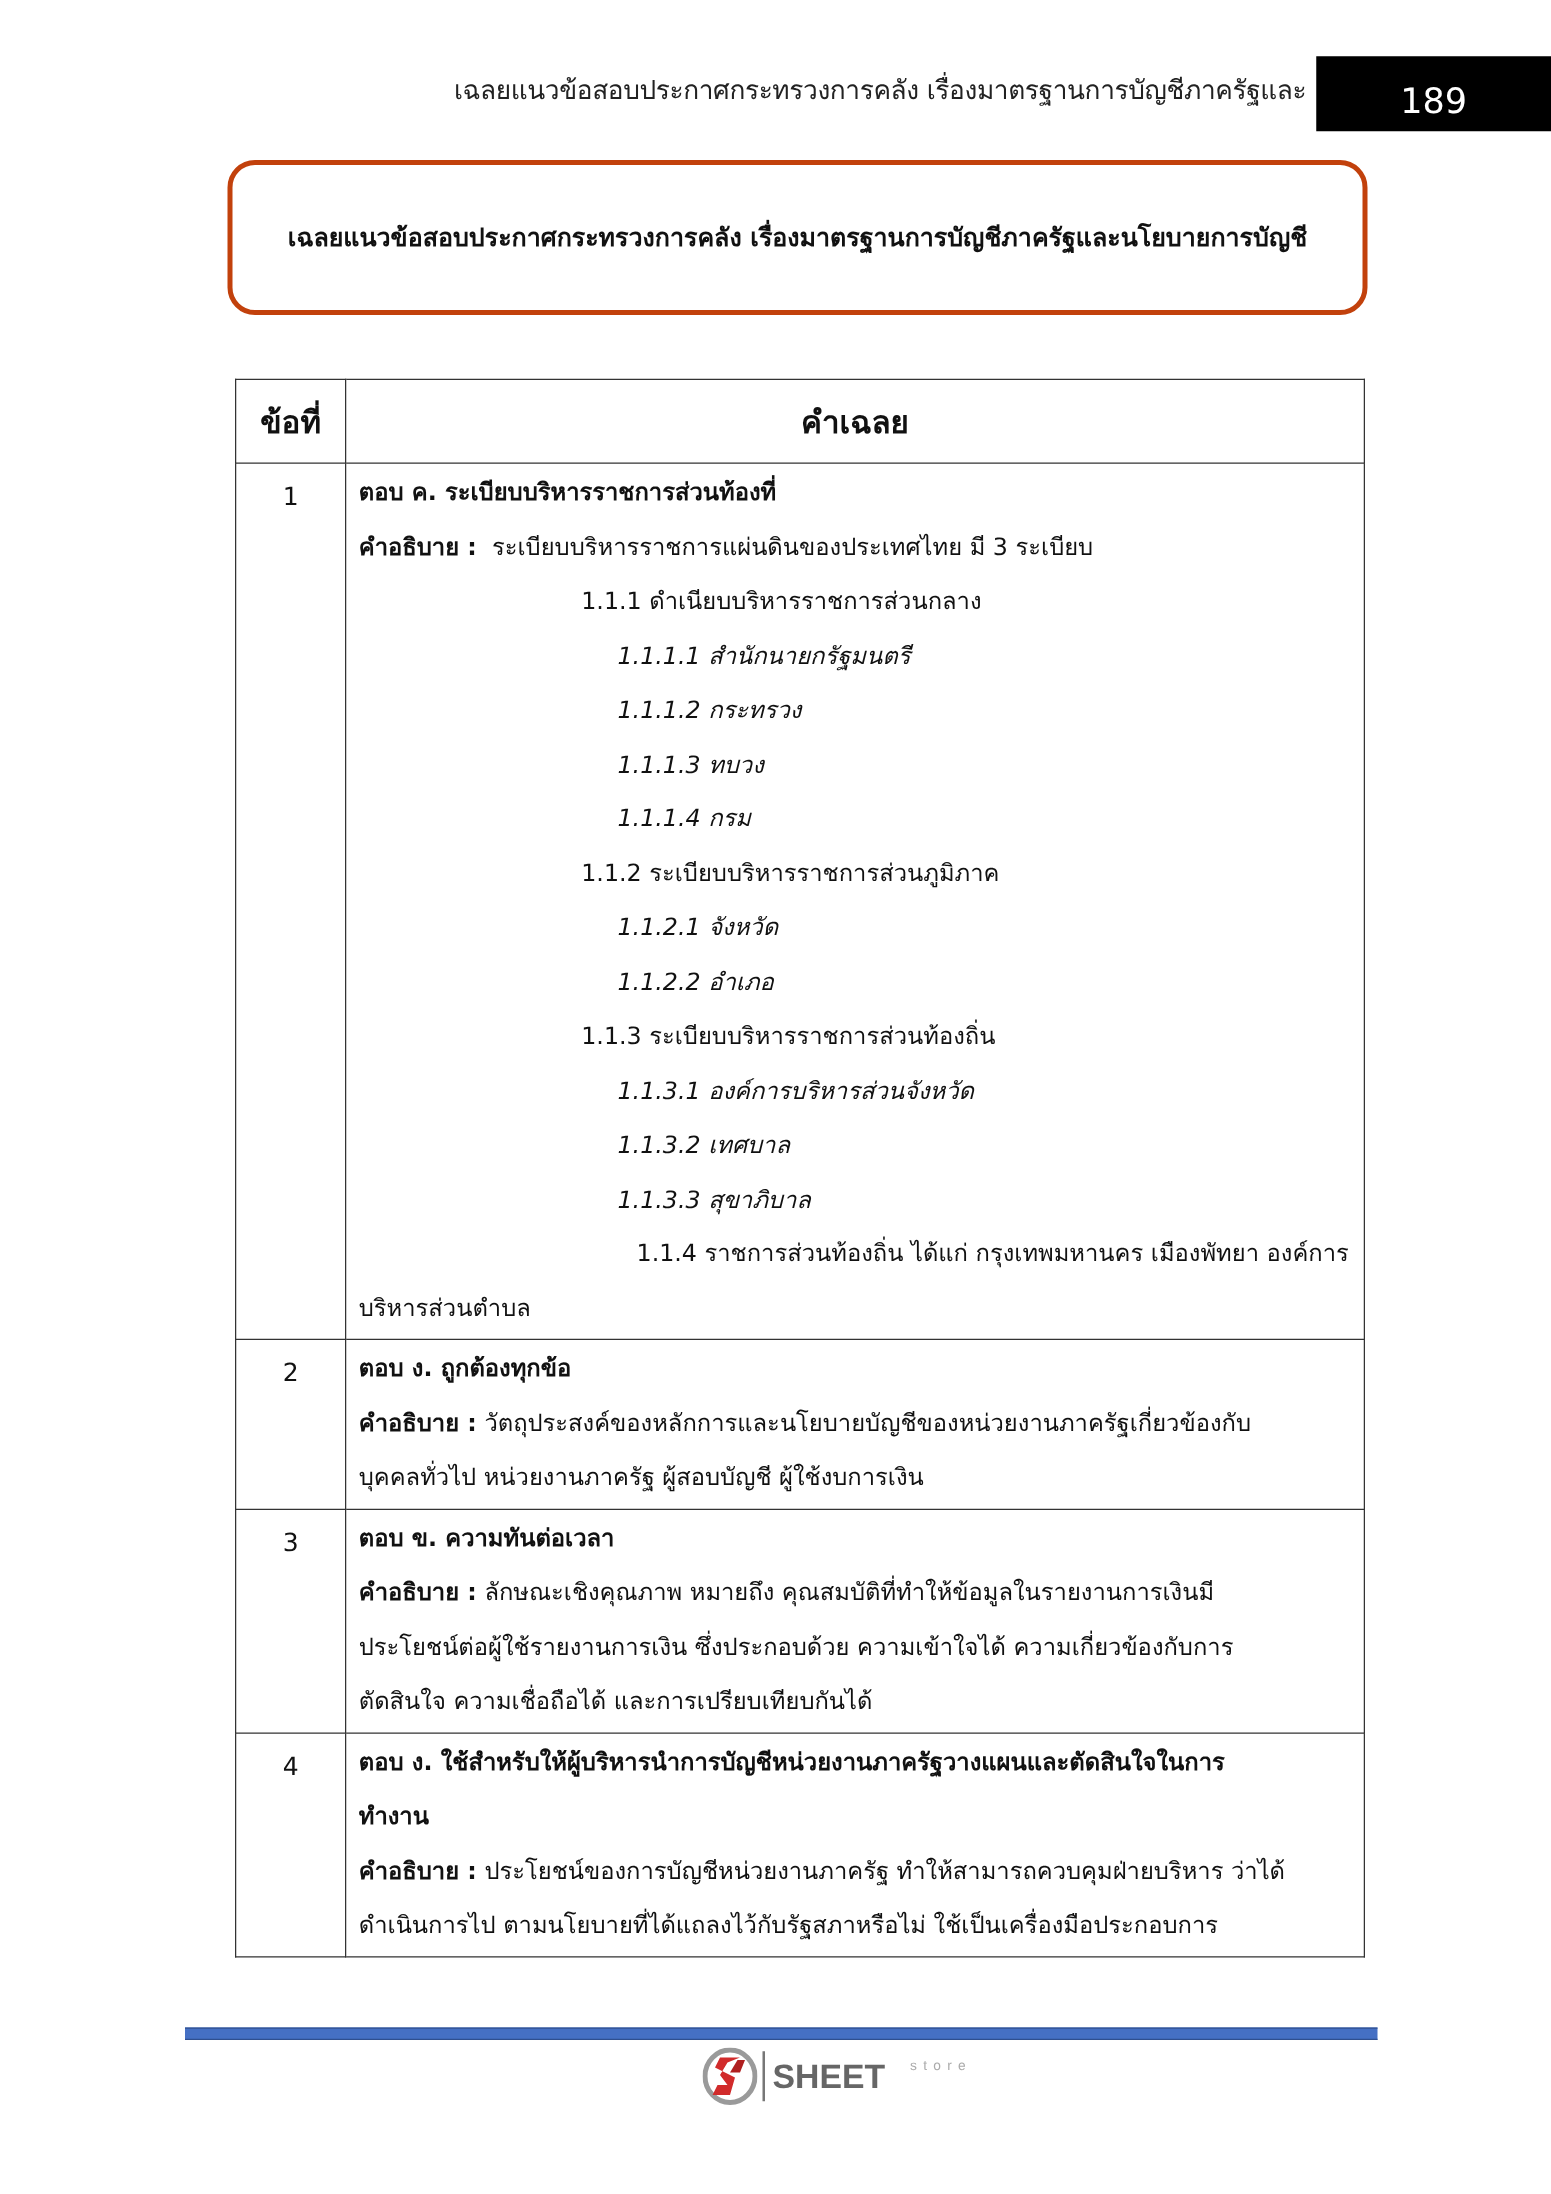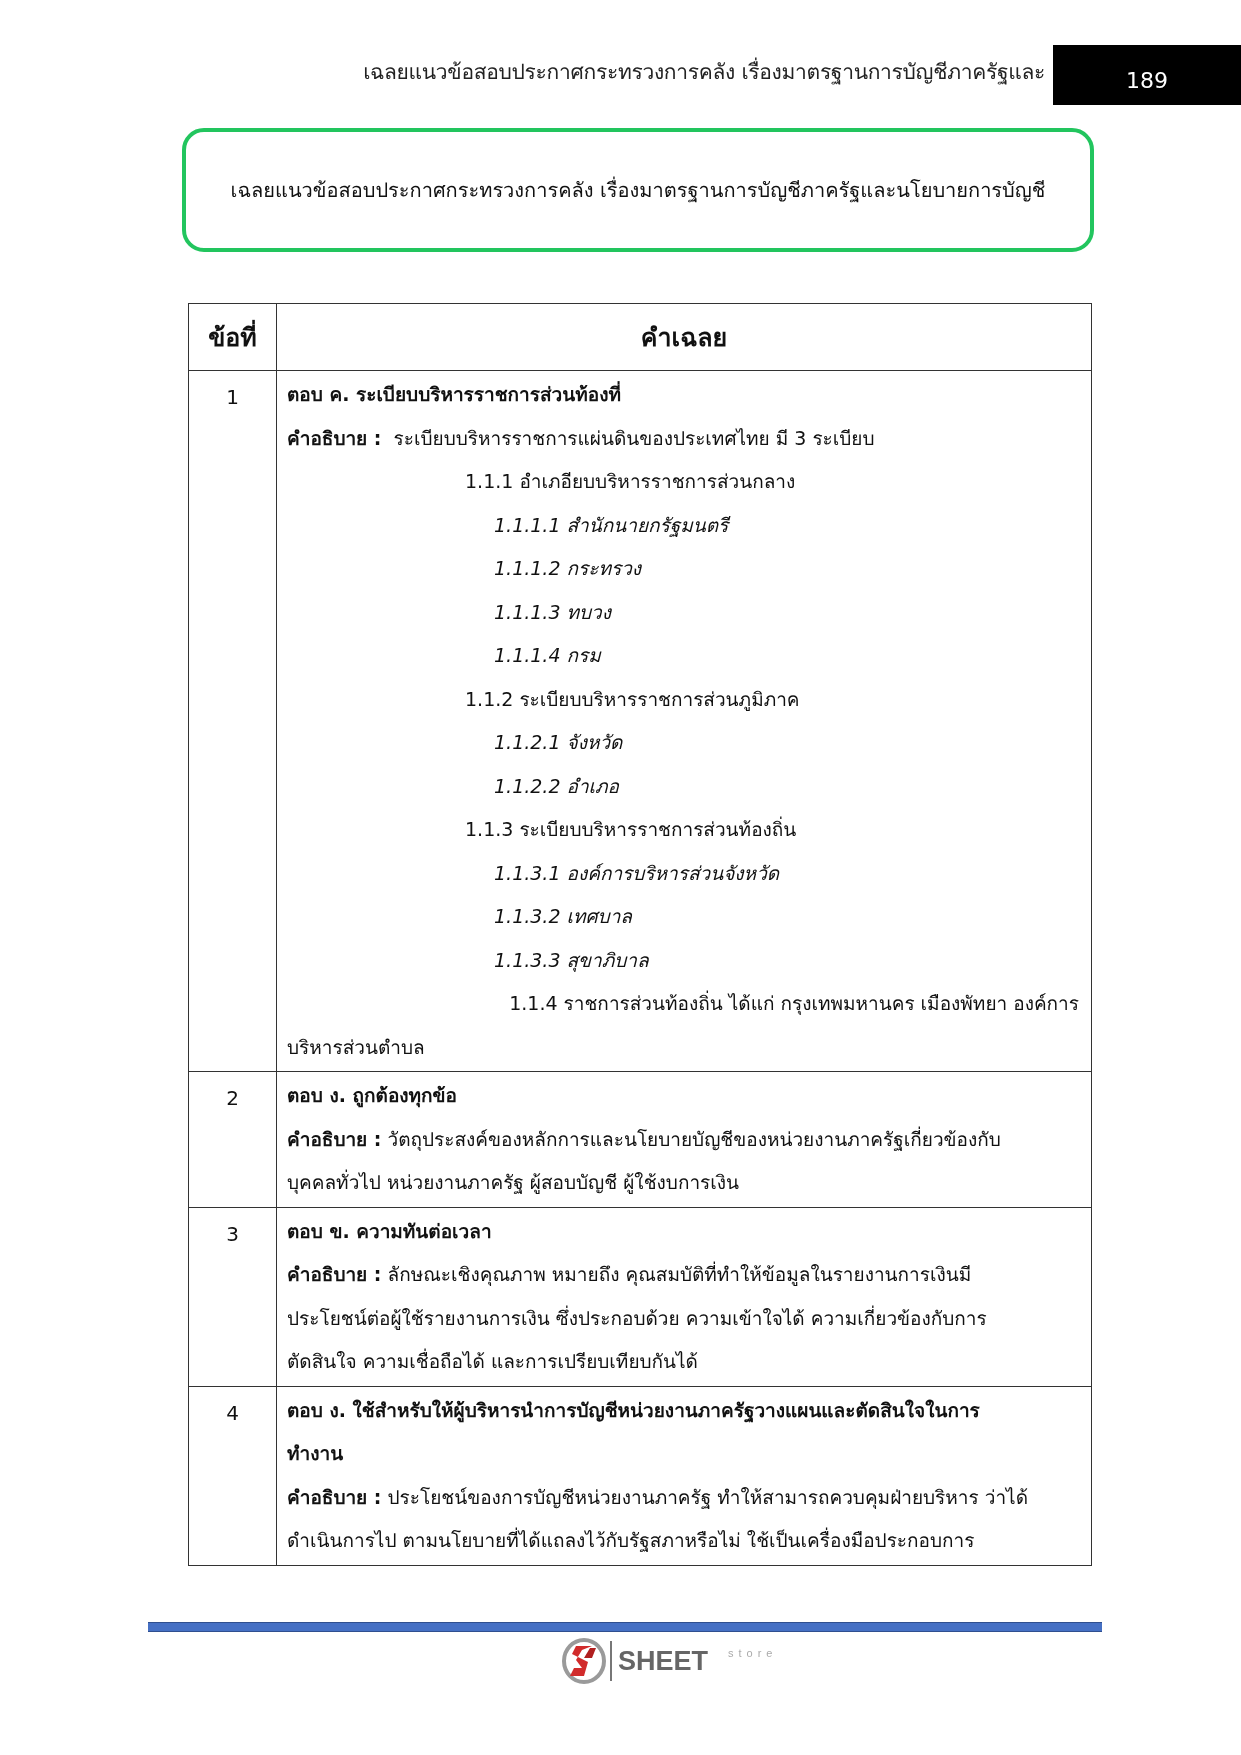--- a/index.html
+++ b/index.html
@@ -1,26 +1,26 @@
 <!DOCTYPE html>
 <html><head>
 <meta charset="utf-8">
 <style>
   html, body { margin: 0; padding: 0; background: #ffffff; }
   body { width: 1241px; height: 1755px; position: relative; overflow: hidden;
          font-family: "DejaVu Sans", "Liberation Sans", sans-serif; color: #111; }
   .running-header { position: absolute; top: 44px; left: 300px; width: 745px; height: 60px;
          text-align: right; font-size: 21px; line-height: 56px; color: #222; letter-spacing: -0.3px; }
   .page-badge { position: absolute; top: 45px; left: 1053px; width: 188px; height: 60px;
-         background: #000; color: #fff; font-size: 22px; line-height: 72px; text-align: center;
+         background: #000; color: #fff; font-size: 28px; line-height: 72px; text-align: center;
          font-family: "DejaVu Sans", sans-serif; }
   .title-box { position: absolute; top: 128px; left: 182px; width: 912px; height: 124px;
-         border: 4px solid #22c55e; border-radius: 22px; box-sizing: border-box;
+         border: 4px solid #c2410c; border-radius: 22px; box-sizing: border-box;
          display: flex; flex-direction: column; justify-content: center; align-items: center;
-         font-weight: normal; font-size: 20px; line-height: 42px; text-align: center; }
+         font-weight: bold; font-size: 20px; line-height: 42px; text-align: center; }
   .answer-table { position: absolute; top: 303px; left: 188px; width: 904px;
          border-collapse: collapse; font-size: 19px; }
   .answer-table th, .answer-table td { border: 1.5px solid #333; vertical-align: top; }
   .answer-table th { height: 64px; font-weight: bold; font-size: 25px; vertical-align: middle; }
   .col-no { width: 85px; text-align: center; }
   .no-cell { text-align: center; padding-top: 14px; font-size: 20px; }
   .content-cell { padding: 2px 12px 2px 10px; margin-top: 10px; }
   .line { height: 43.5px; line-height: 43.5px; white-space: nowrap; }
   .bold { font-weight: bold; }
   .ind1 { padding-left: 178px; }
@@ -55,21 +55,21 @@
   <tbody>
 
     <tr>
       <td class="no-cell">1</td>
       <td class="content-cell">
         <div class="line bold">ตอบ ค. ระเบียบบริหารราชการส่วนท้องที่</div>
         <div class="line">
           <span class="bold">คำอธิบาย :</span>&nbsp;
           <span>ระเบียบบริหารราชการแผ่นดินของประเทศไทย มี 3 ระเบียบ</span>
         </div>
-        <div class="line ind1">1.1.1 อำเภอียบบริหารราชการส่วนกลาง</div>
+        <div class="line ind1">1.1.1 ดำเนียบบริหารราชการส่วนกลาง</div>
         <div class="line ind2">1.1.1.1 สำนักนายกรัฐมนตรี</div>
         <div class="line ind2">1.1.1.2 กระทรวง</div>
         <div class="line ind2">1.1.1.3 ทบวง</div>
         <div class="line ind2">1.1.1.4 กรม</div>
         <div class="line ind1">1.1.2 ระเบียบบริหารราชการส่วนภูมิภาค</div>
         <div class="line ind2">1.1.2.1 จังหวัด</div>
         <div class="line ind2">1.1.2.2 อำเภอ</div>
         <div class="line ind1">1.1.3 ระเบียบบริหารราชการส่วนท้องถิ่น</div>
         <div class="line ind2">1.1.3.1 องค์การบริหารส่วนจังหวัด</div>
         <div class="line ind2">1.1.3.2 เทศบาล</div>

